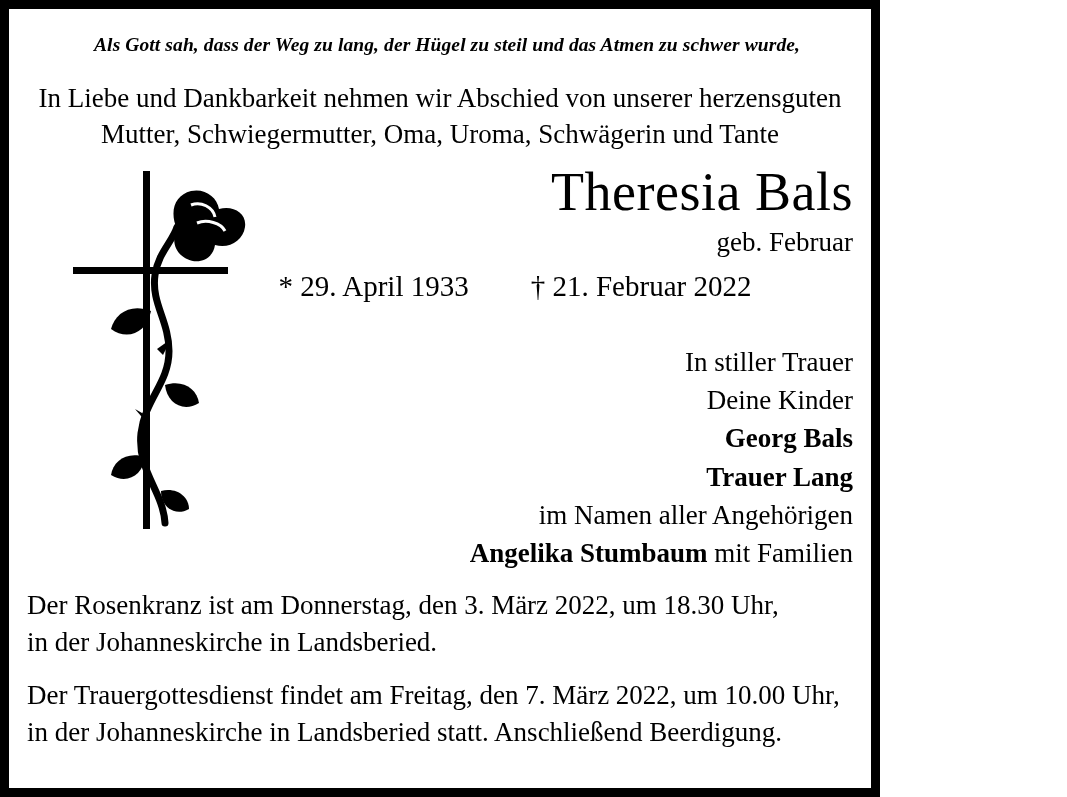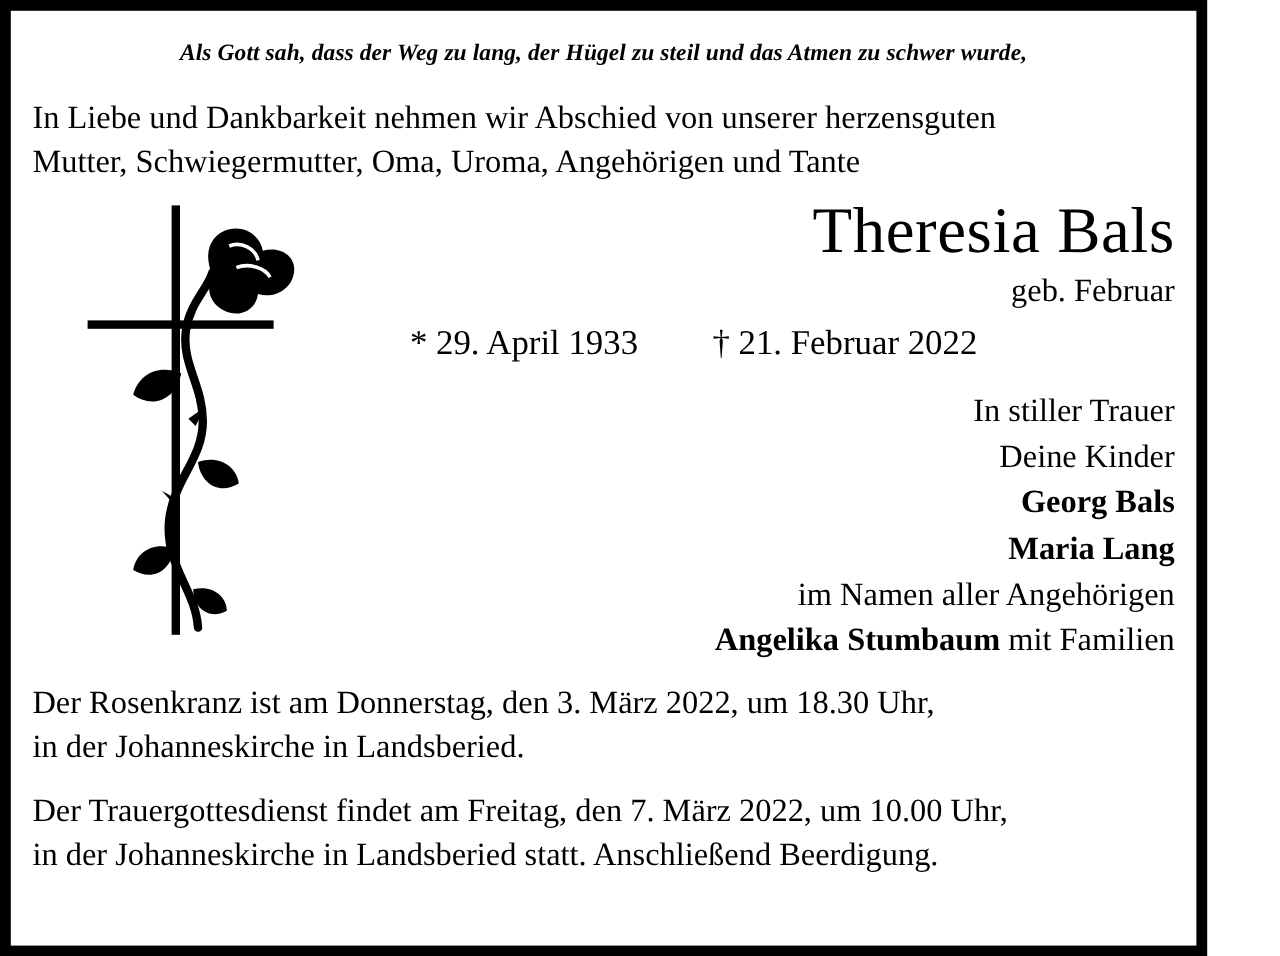--- a/index.html
+++ b/index.html
@@ -10,37 +10,38 @@
   body {
     width: 1067px;
     height: 797px;
     font-family: "Liberation Serif", serif;
     color: #000000;
     overflow: hidden;
   }
   .obituary {
     position: relative;
     box-sizing: border-box;
-    width: 1006px;
+    width: 880px;
     height: 797px;
     background: #ffffff;
     border: 9px solid #000000;
     padding: 14px 18px 10px 18px;
   }
   .verse {
     text-align: center;
     font-style: italic;
     font-weight: bold;
     font-size: 19.5px;
     line-height: 1.45;
     letter-spacing: 0.1px;
     margin: 8px auto 0 auto;
     width: 840px;
   }
   .intro {
+    text-align: center;
     font-size: 27px;
     line-height: 1.32;
     margin-top: 22px;
   }
   .middle {
     position: relative;
     margin-top: 6px;
     min-height: 390px;
   }
   .emblem {
@@ -67,21 +68,21 @@
   .dates {
     font-size: 29px;
     margin-top: 12px;
     display: flex;
     justify-content: center;
     gap: 62px;
   }
   .mourning {
     font-size: 27px;
     line-height: 1.42;
-    margin-top: 20px;
+    margin-top: 40px;
   }
   .mourning .bold {
     font-weight: bold;
   }
   .services {
     text-align: left;
     font-size: 27px;
     line-height: 1.38;
     margin-top: 14px;
   }
@@ -93,21 +94,21 @@
 <body>
 
 <div class="obituary">
 
   <div class="verse">
     <div>Als Gott sah, dass der Weg zu lang, der Hügel zu steil und das Atmen zu schwer wurde,</div>
   </div>
 
   <div class="intro">
     <div>In Liebe und Dankbarkeit nehmen wir Abschied von unserer herzensguten</div>
-    <div>Mutter, Schwiegermutter, Oma, Uroma, Angehörigen und Tante</div>
+    <div>Mutter, Schwiegermutter, Oma, Uroma, Schwägerin und Tante</div>
   </div>
 
   <div class="middle">
 
     <div class="emblem">
       <svg width="190" height="370" viewBox="0 0 190 370" aria-hidden="true">
 
         <rect x="78" y="0" width="7" height="358" fill="#000000"></rect>
         <rect x="8" y="96" width="155" height="7" fill="#000000"></rect>
 
@@ -132,21 +133,21 @@
       <div class="maiden">geb. Februar</div>
       <div class="dates">
         <span>* 29. April 1933</span>
         <span>† 21. Februar 2022</span>
       </div>
 
       <div class="mourning">
         <div>In stiller Trauer</div>
         <div>Deine Kinder</div>
         <div class="bold">Georg Bals</div>
-        <div class="bold">Maria Lang</div>
+        <div class="bold">Trauer Lang</div>
         <div>im Namen aller Angehörigen</div>
         <div>
           <span class="bold">Angelika Stumbaum</span><span> mit Familien</span>
         </div>
       </div>
     </div>
   </div>
 
   <div class="services">
     <div class="block1">

